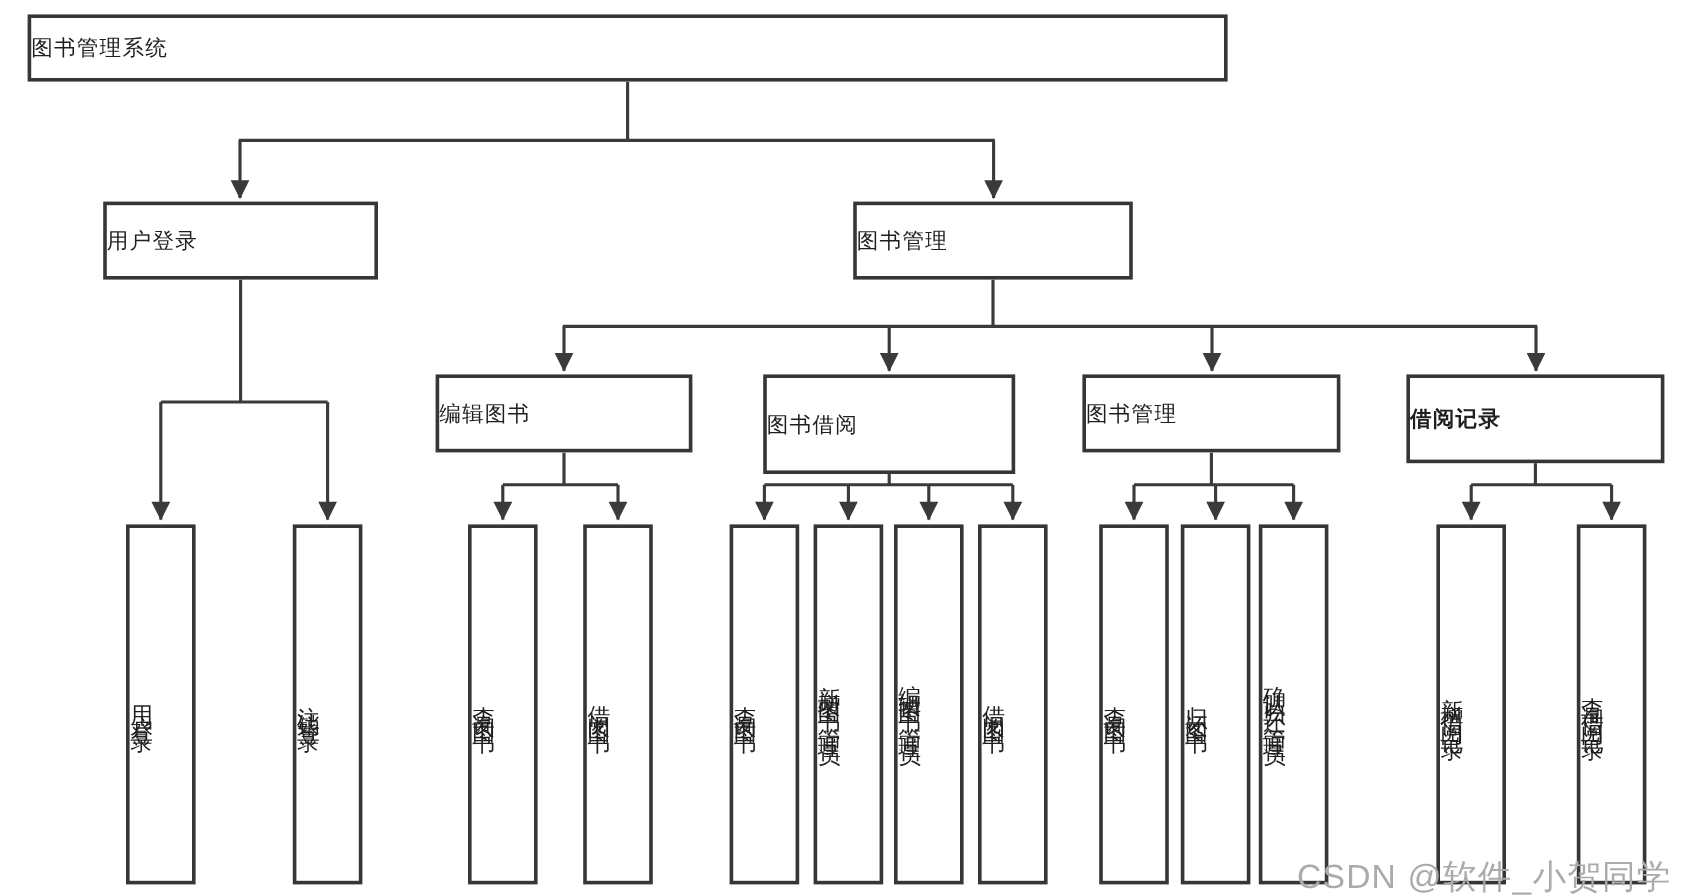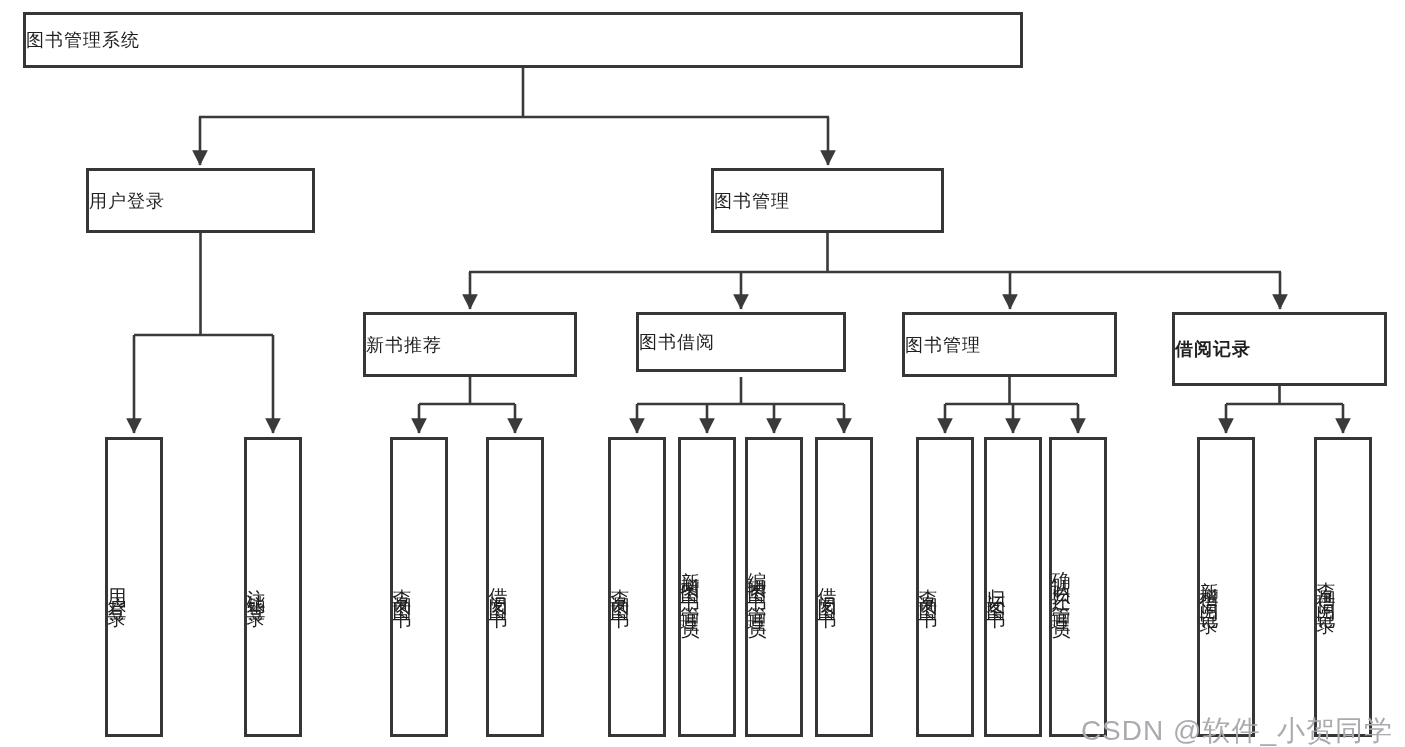--- a/index.html
+++ b/index.html
@@ -114,23 +114,23 @@
   </div>
 
   <div class="box hbox" style="left:86px; top:168px; width:229px; height:65px;">
     <span>用户登录</span>
   </div>
   <div class="box hbox" style="left:711px; top:168px; width:233px; height:65px;">
     <span>图书管理</span>
   </div>
 
   <div class="box hbox" style="left:363px; top:312px; width:214px; height:65px;">
-    <span>新书推荐</span>
+    <span>编辑图书</span>
   </div>
-  <div class="box hbox" style="left:636px; top:312px; width:210px; height:60px;">
+  <div class="box hbox" style="left:636px; top:312px; width:210px; height:83px;">
     <span>图书借阅</span>
   </div>
   <div class="box hbox" style="left:902px; top:312px; width:215px; height:65px;">
     <span>图书管理</span>
   </div>
   <div class="box hbox" style="left:1172px; top:312px; width:215px; height:74px;font-weight:bold;">
     <span>借阅记录</span>
   </div>
 
   <div class="box vbox" style="left:105px;">

